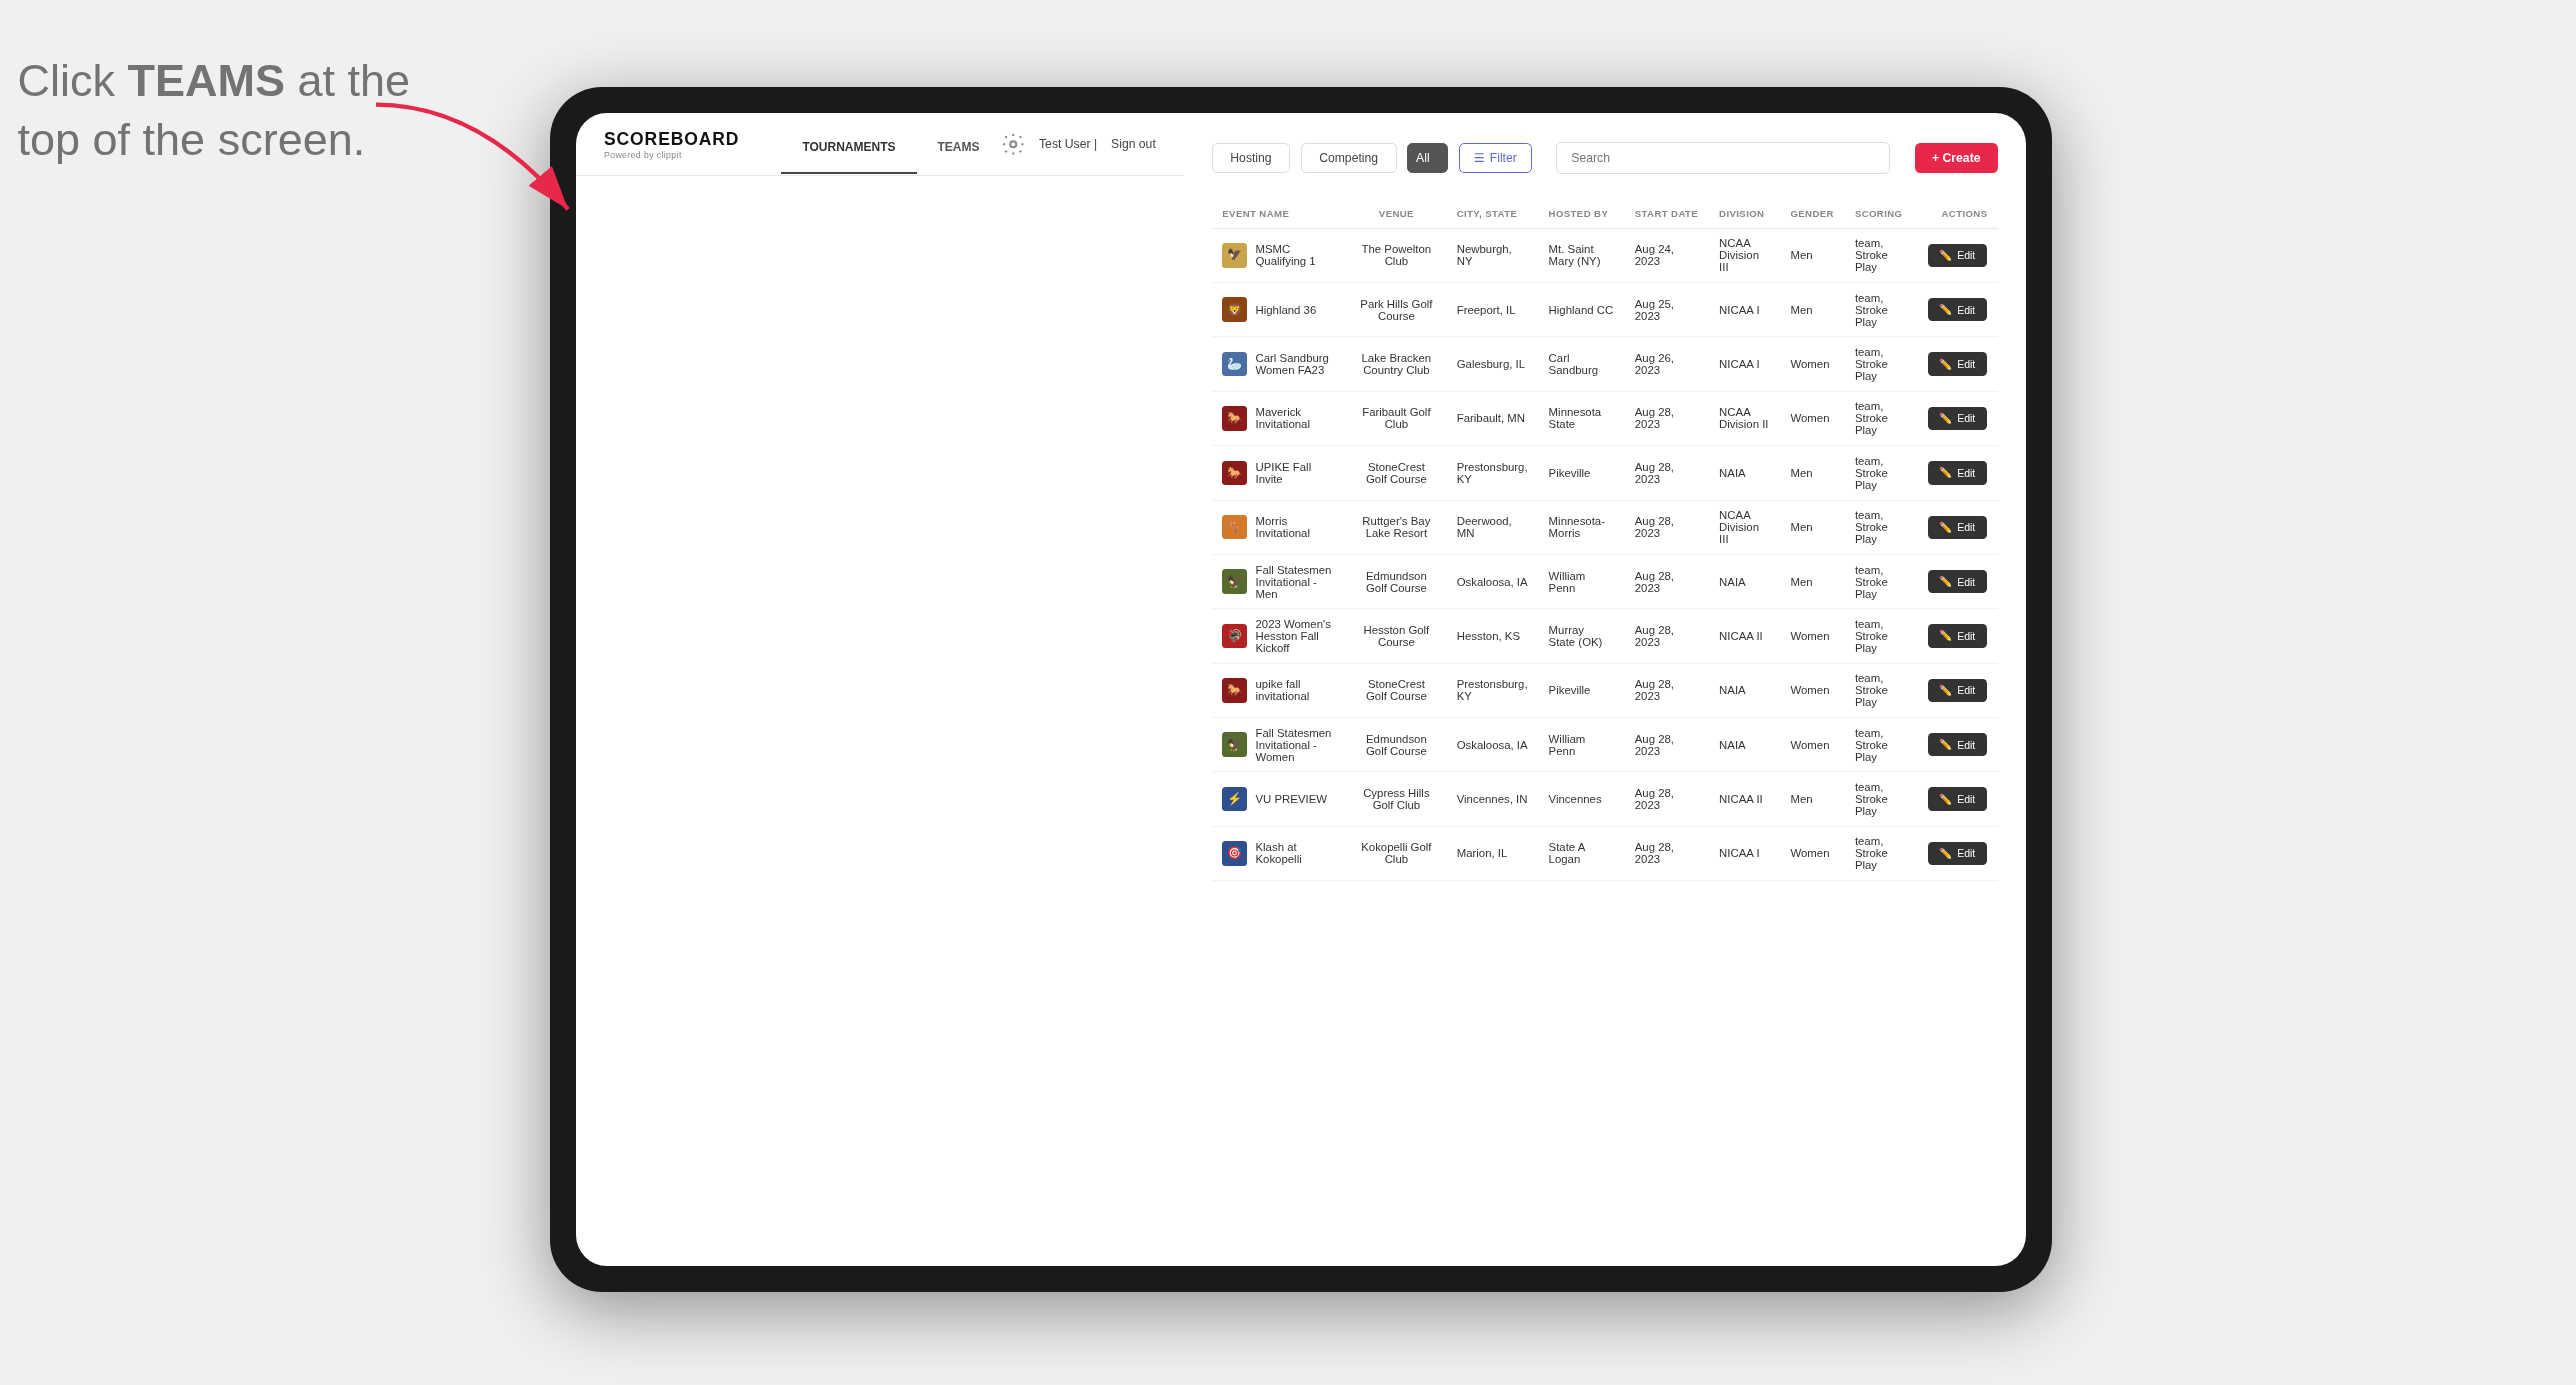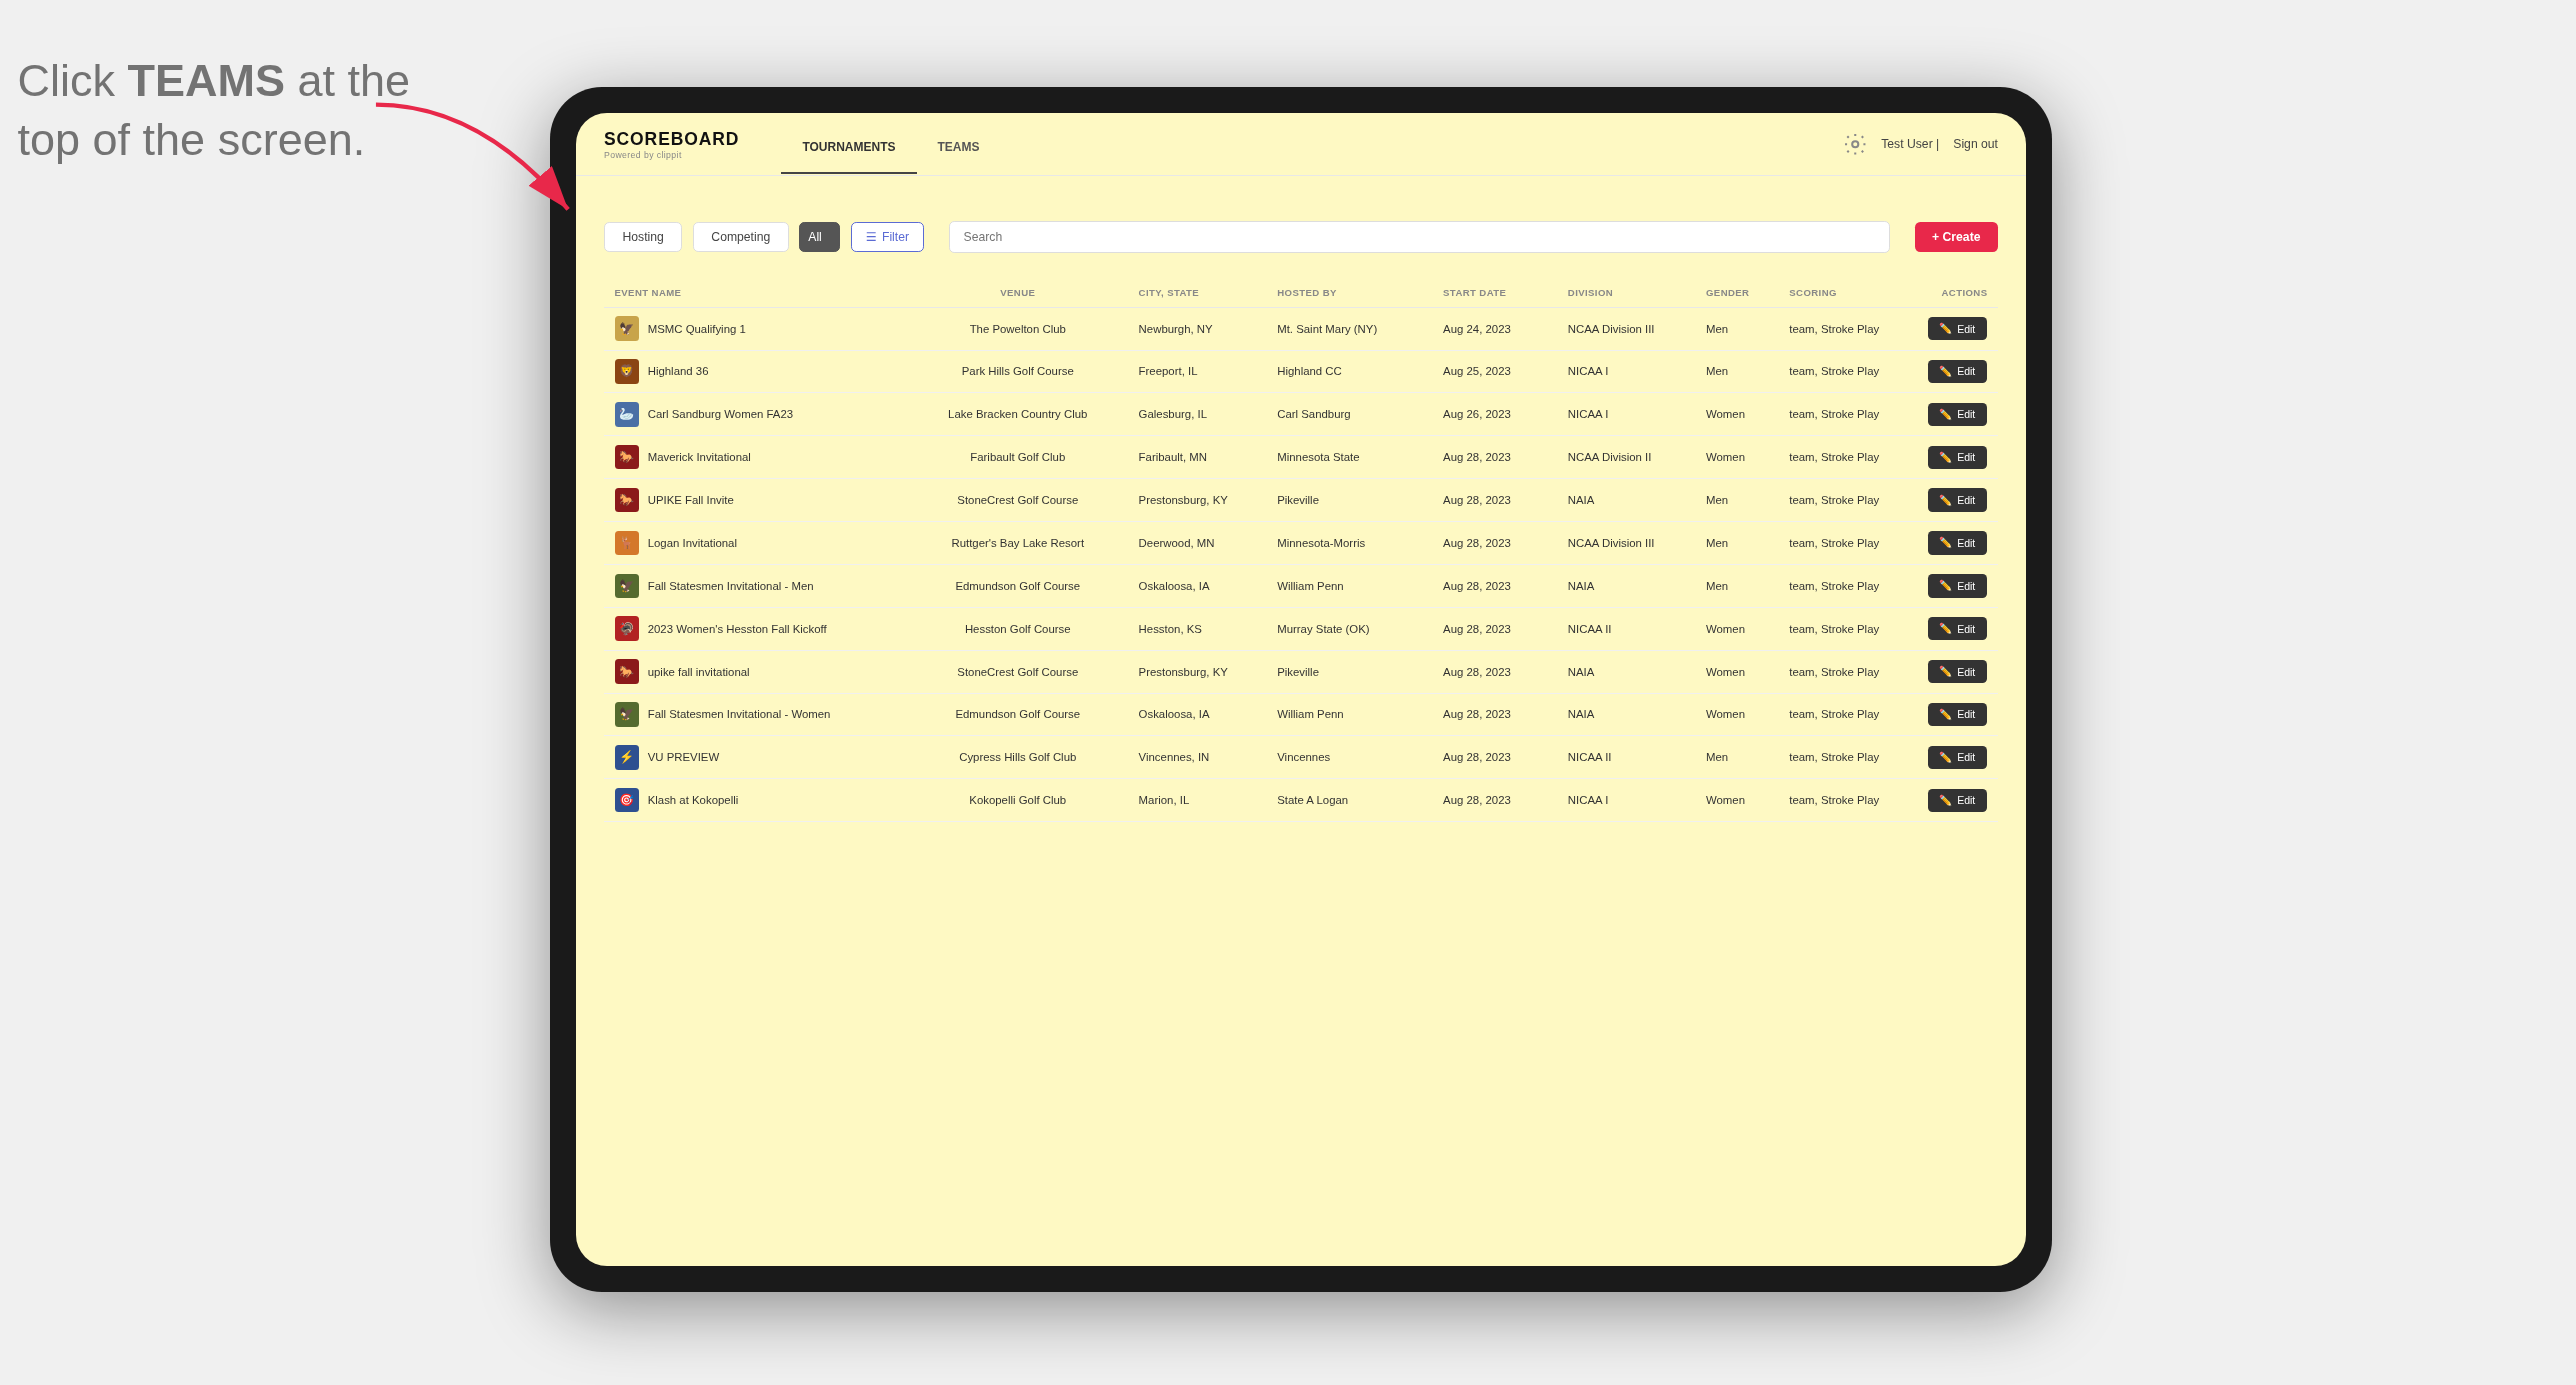--- a/index.html
+++ b/index.html
@@ -42,26 +42,24 @@
       width: 1502px;
       height: 1205px;
       background: #1a1a1a;
       border-radius: 52px;
       padding: 26px;
       box-shadow: 0 17.5px 70px rgba(0,0,0,0.4);
     }
     .tablet-screen {
       width: 100%;
       height: 100%;
-      background: #fef9c3;
+      background: #ffffff;
       border-radius: 31px;
       overflow: hidden;
       display: flex;
-      flex-direction: column;
-      gap: 16px;
     }
 
     
     .nav-bar {
       display: flex;
       align-items: center;
       padding: 0 28px;
       height: 63px;
       border-bottom: 1.7px solid #e8e8e8;
       flex-shrink: 0;
@@ -440,21 +438,21 @@
       <button class="edit-btn">
         <span>✏️</span>
         Edit
       </button>
     </td>
   </tr>
               <tr>
     <td class="col-event">
       <div class="event-name-cell">
         <div class="team-logo" style="background:#d4782a; font-size:12.2px;">🦌</div>
-        <span>Logan Invitational</span>
+        <span>Morris Invitational</span>
       </div>
     </td>
     <td class="col-venue">Ruttger's Bay Lake Resort</td>
     <td class="col-city">Deerwood, MN</td>
     <td class="col-hosted">Minnesota-Morris</td>
     <td class="col-start">Aug 28, 2023</td>
     <td class="col-division">NCAA Division III</td>
     <td class="col-gender">Men</td>
     <td class="col-scoring">team, Stroke Play</td>
     <td class="col-actions">

